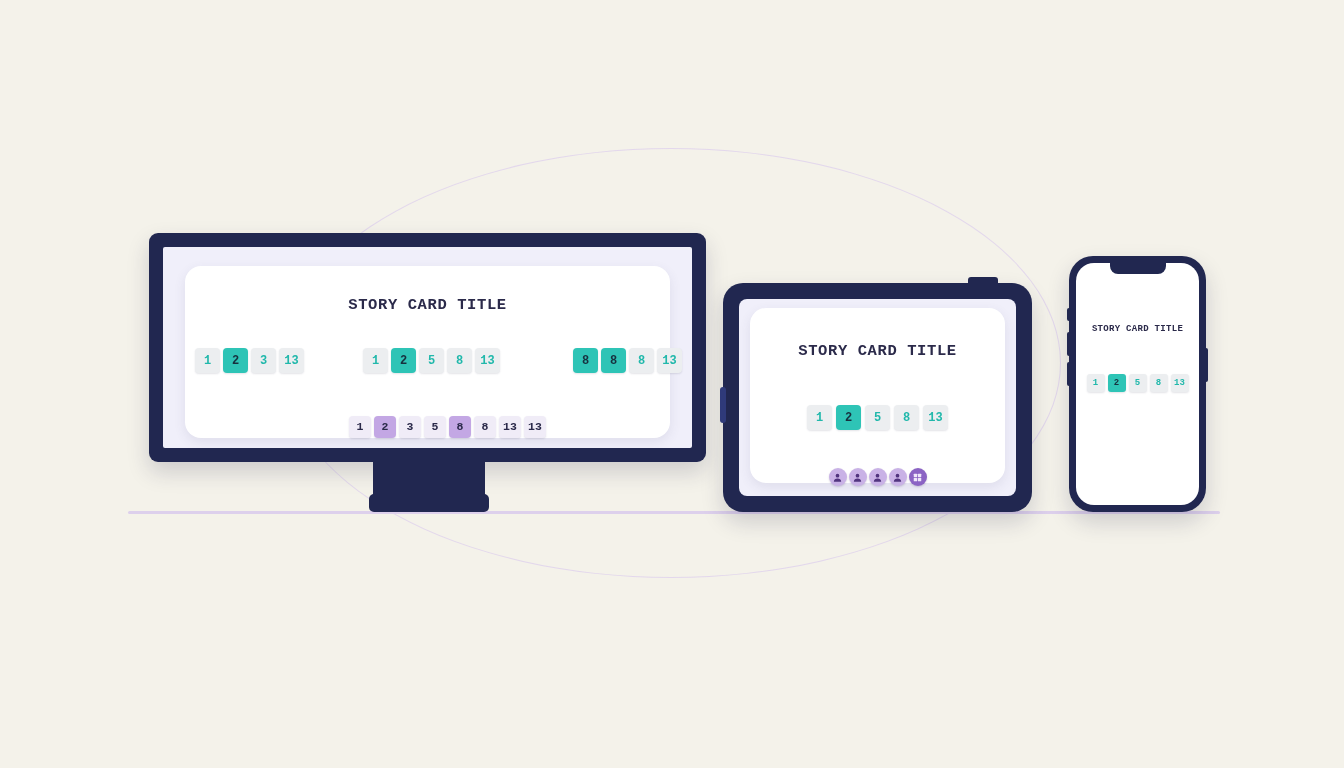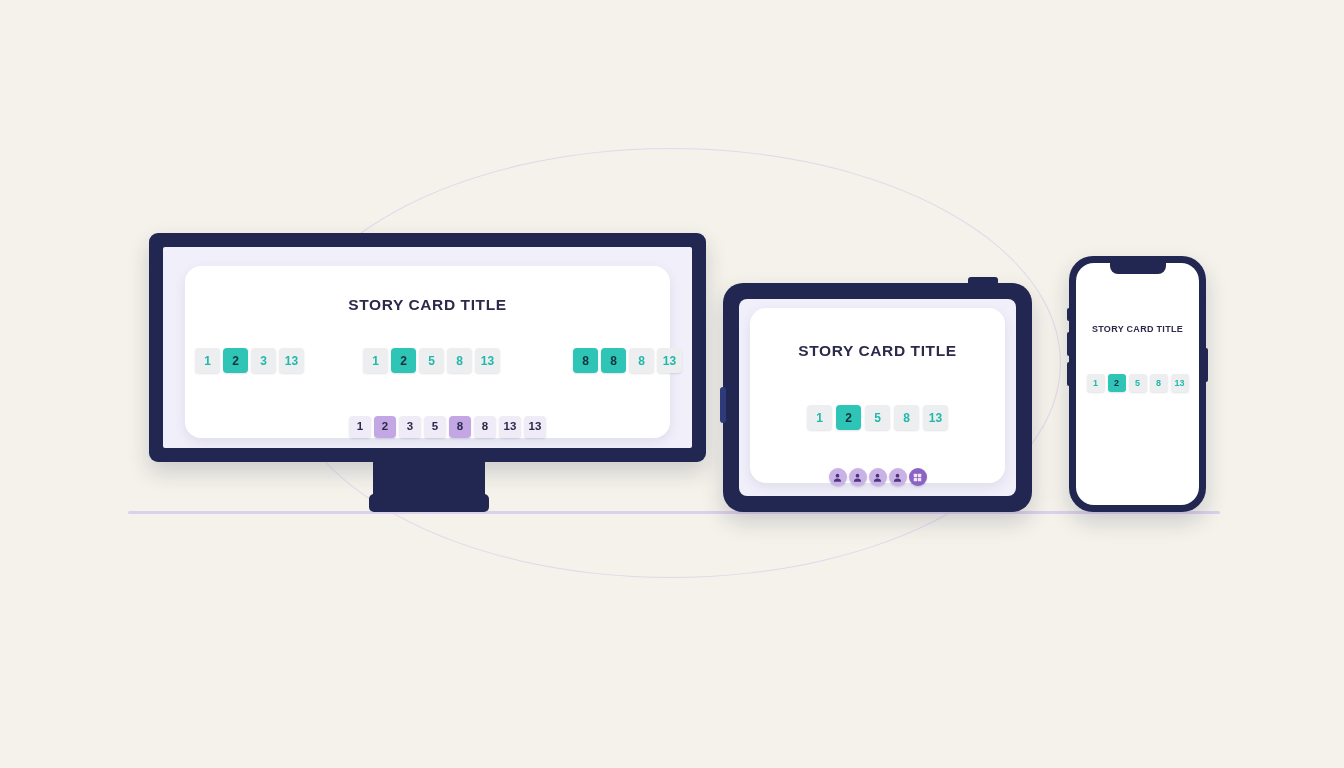--- a/index.html
+++ b/index.html
@@ -13,20 +13,21 @@
   body {
     background: #f4f2ea;
     font-family: "Liberation Sans", sans-serif;
     position: relative;
   }
 
   
   #scene {
     position: absolute;
     inset: 0;
+    font-family: Liberation Mono, monospace;
   }
 
   .bg-ellipse {
     position: absolute;
     left: 281px;
     top: 148px;
     width: 780px;
     height: 430px;
     border: 1.4px solid #dfd2ec;
     border-radius: 50%;

